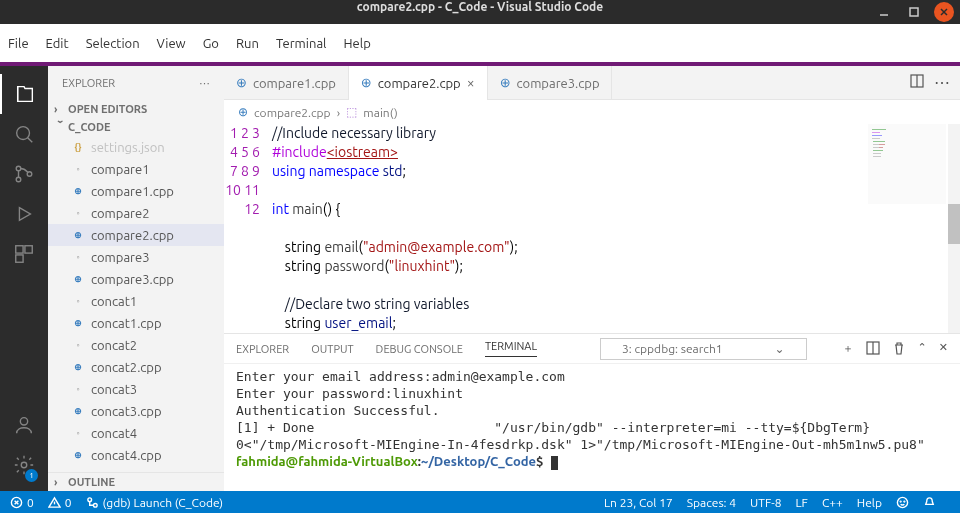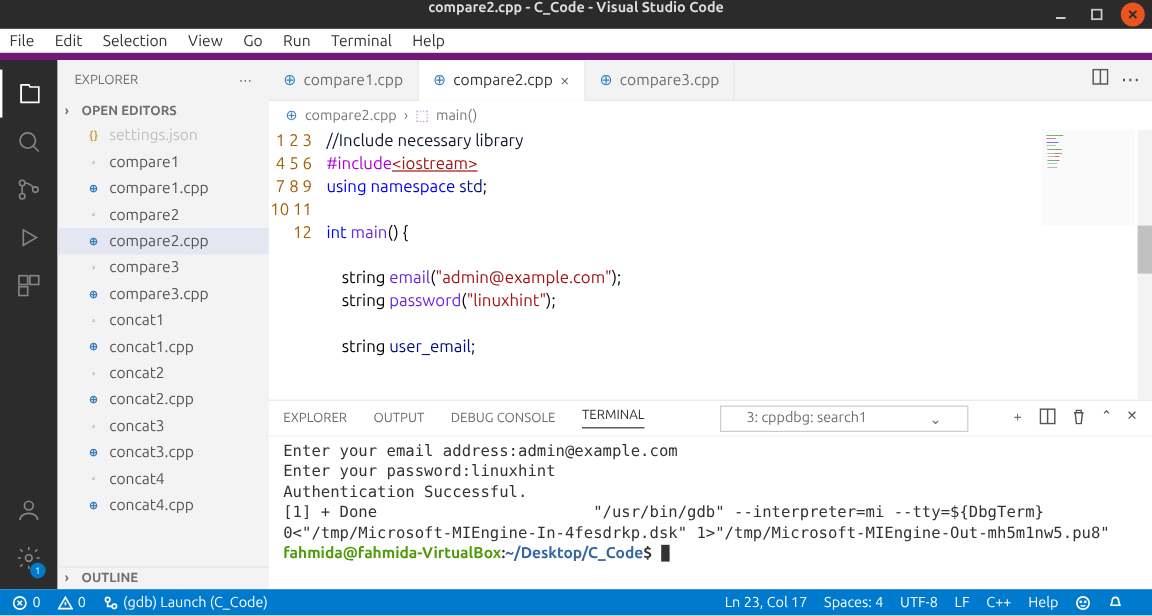--- a/index.html
+++ b/index.html
@@ -6,21 +6,21 @@
 body { width:960px; height:513px; background:#fff; color:#333; display:flex; flex-direction:column; overflow:hidden; }
 
 
 .titlebar { height:24px; background:#2b2b2b; display:flex; align-items:flex-start; justify-content:center; position:relative; color:#ddd; font-size:12px; font-weight:600; }
 .titlebar .winbtns { position:absolute; right:6px; top:2px; display:flex; gap:10px; }
 .winbtn { width:20px; height:20px; border-radius:50%; display:flex; align-items:center; justify-content:center; font-size:12px; color:#ccc; }
 .winbtn.close { background:#e95420; color:#2b2b2b; }
 .winbtn svg { width:10px; height:10px; }
 
 
-.menubar { height:26px; background:#fff; display:flex; align-items:center; padding:0 8px; font-size:13px; border-bottom:6px solid #701a75; }
+.menubar { height:42px; background:#fff; display:flex; align-items:center; padding:0 8px; font-size:13px; border-bottom:4px solid #701a75; }
 .menubar span { margin-right:17px; }
 
 
 .main { flex:1; display:flex; min-height:0; }
 .activity { width:48px; background:#2c2c2c; display:flex; flex-direction:column; align-items:center; padding-top:8px; }
 .activity .aicon { width:48px; height:40px; display:flex; align-items:center; justify-content:center; color:#858585; position:relative; }
 .activity .aicon.active { color:#fff; border-left:2px solid #fff; }
 .activity .aicon svg { width:22px; height:22px; stroke:currentColor; fill:none; stroke-width:1.5; }
 .activity .spacer { flex:1; }
 .activity .badge { position:absolute; bottom:3px; right:10px; background:#007acc; color:#fff; font-size:8px; border-radius:8px; width:13px; height:13px; display:flex; align-items:center; justify-content:center; }
@@ -39,28 +39,28 @@
 .tab { height:34px; display:flex; align-items:center; padding:0 12px; font-size:13px; color:#6d6d6d; border-right:1px solid #e5e5e5; gap:6px; }
 .tab.active { background:#fff; color:#333; }
 .tab .tclose { font-size:14px; color:#666; }
 .tabbar .tspacer { flex:1; }
 .tabbar .tacts { display:flex; gap:10px; padding-right:10px; color:#555; }
 
 .breadcrumb { height:24px; display:flex; align-items:center; padding-left:14px; font-size:12px; color:#777; gap:6px; }
 .breadcrumb .bicon { color:#3b7fbf; }
 
 .code-wrap { flex:1; display:flex; position:relative; overflow:hidden; font-family:Consolas,Menlo,monospace; font-size:14px; }
-.gutter { width:48px; text-align:right; color:#a16207; padding:0 12px 0 0; line-height:19px; font-size:14px;}
+.gutter { width:48px; text-align:right; color:#a21caf; padding:0 12px 0 0; line-height:19px; font-size:14px;}
 .code { flex:1; line-height:19px; white-space:pre; color:#000; }
 .c-comment { color:#0f172a; }
 .c-pre { color:#af00db; }
 .c-pre2 { color:#a31515;text-decoration:underline; }
 .c-kw { color:#0000ff; }
 .c-str { color:#a31515; }
-.c-func { color:#6d28d9; }
+.c-func { color:#404040; }
 .c-var { color:#001080; }
 
 .minimap { position:absolute; right:14px; top:0; width:78px; height:80px; background:#f9f9f9; opacity:.8; font-size:2px; line-height:3px; color:#888; padding:4px; }
 .vscroll { position:absolute; right:0; top:0; width:12px; bottom:0; background:#f3f3f3; }
 .vscroll .thumb { position:absolute; top:80px; width:100%; height:40px; background:#c1c1c1; }
 
 .panel { height:158px; border-top:1px solid #e5e5e5; display:flex; flex-direction:column; }
 .panel-tabs { height:30px; display:flex; align-items:center; font-size:11px; color:#6d6d6d; padding:0 12px; gap:22px; border-bottom:1px solid rgba(0,0,0,.06);}
 .panel-tabs .pt.active { color:#333; border-bottom:1px solid #333; padding-bottom:4px; }
 .panel-tabs .pspacer { flex:1; }
@@ -164,20 +164,24 @@
   </div>
 
   <div class="sidebar">
     <div class="side-head">
       <span>EXPLORER</span>
       <span>⋯</span>
     </div>
     <div class="side-section">
         <span class="chev">›</span>
         <span>OPEN EDITORS</span>
+      </div>
+    <div class="side-section">
+        <span class="chev" style="transform:rotate(90deg);display:inline-block;">›</span>
+        <span>C_CODE</span>
       </div>
     <div class="file-list" id="file-list">
         <div class="file-row" style="color: rgb(187, 187, 187);">
           <span class="ficon" style="color:#cb9e3e">{}</span>
           <span style="color: rgb(192, 192, 192); text-decoration: line-through rgba(0, 0, 0, 0);">settings.json</span>
         </div>
         <div class="file-row">
           <span class="ficon" style="color:#888">◦</span>
           <span>compare1</span>
         </div>
@@ -288,20 +292,21 @@
 12</div>
       <div class="code"><span class="c-comment">//Include necessary library</span>
 <span class="c-pre">#include</span><span class="c-pre2">&lt;iostream&gt;</span>
 <span class="c-kw">using</span> <span class="c-kw">namespace</span> <span class="c-var">std</span>;
 
 <span class="c-kw">int</span> <span class="c-func">main</span>() {
 
     string <span class="c-func">email</span>(<span class="c-str">"admin@example.com"</span>);
     string <span class="c-func">password</span>(<span class="c-str">"linuxhint"</span>);
 
+    <span class="c-comment">//Declare two string variables</span>
     string <span class="c-var">user_email</span>;</div>
       <div class="minimap">
         <div style="color:#008000">▬▬▬▬▬▬▬</div>
           <div style="color:#af00db">▬▬▬▬</div>
           <div style="color:#00f">▬▬▬▬▬</div>
           <div>▬▬▬▬</div>
           <div style="color:#008000">&nbsp;&nbsp;▬▬▬▬▬▬</div>
           <div>&nbsp;&nbsp;▬▬▬<span style="color:#a31515">▬▬▬</span></div>
           <div>&nbsp;&nbsp;▬▬▬<span style="color:#a31515">▬▬</span></div>
           <div style="color:#008000">&nbsp;&nbsp;▬▬▬▬▬</div>

